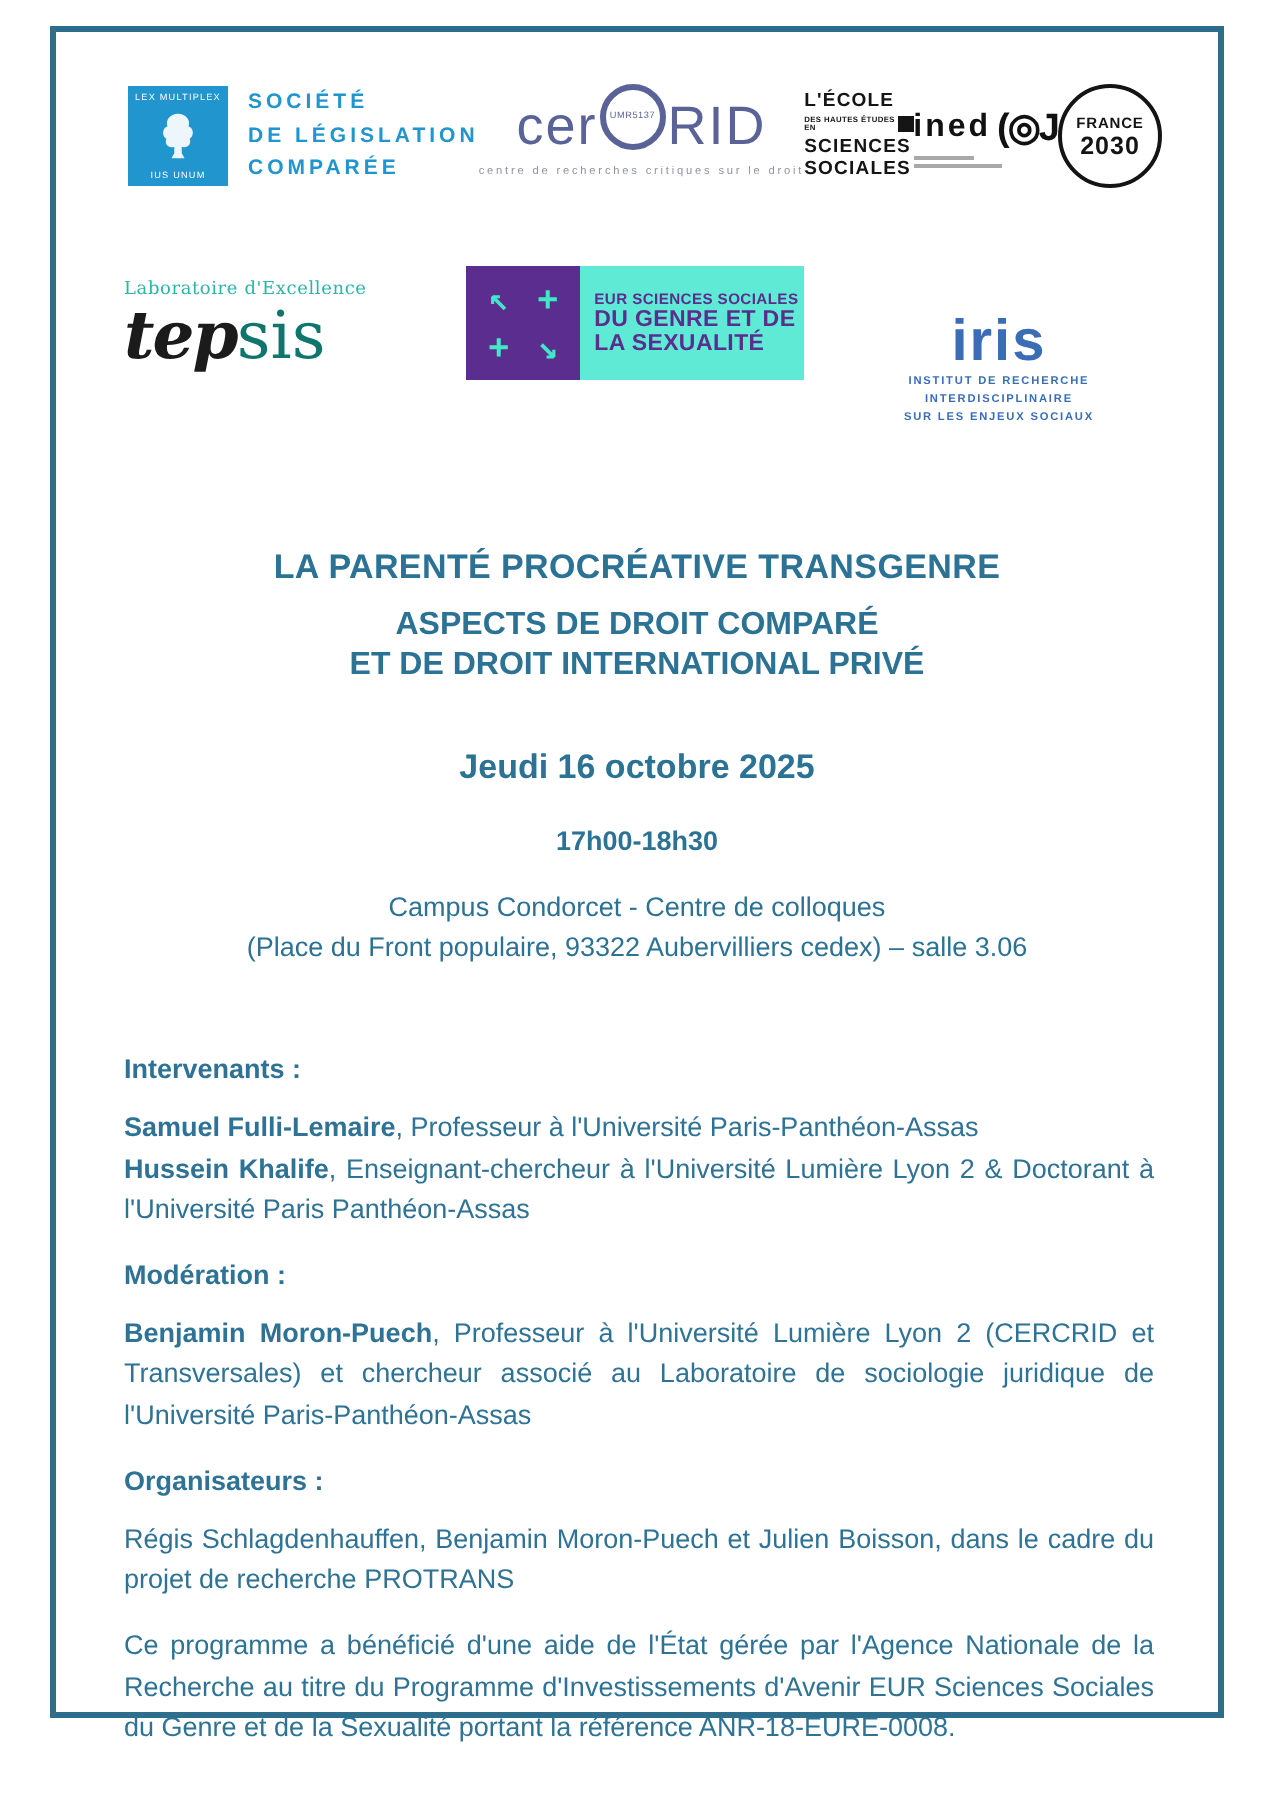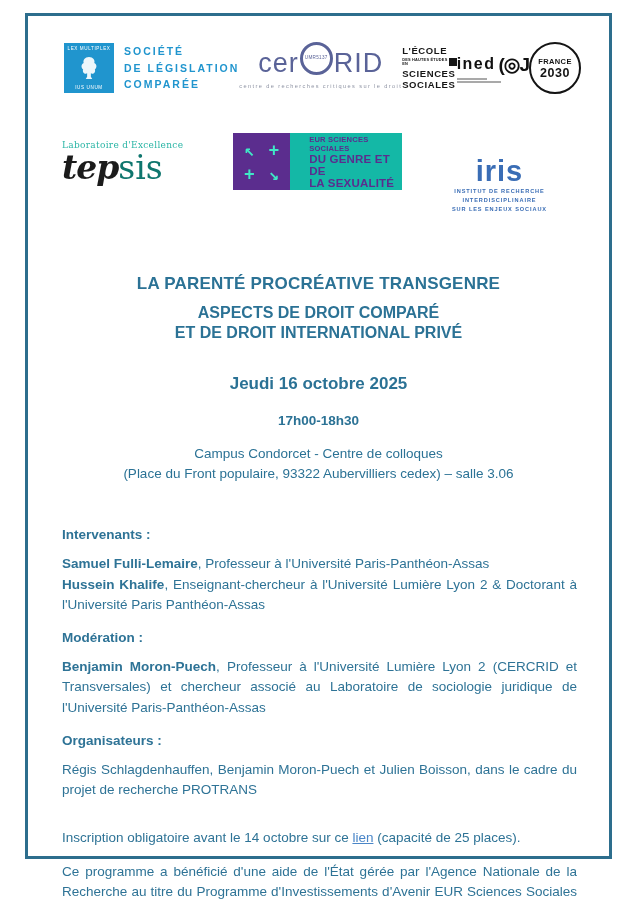--- a/index.html
+++ b/index.html
@@ -83,23 +83,23 @@
 
   
   .logo-eur { display: flex; }
   .eur-left {
     width: 57px; height: 57px; background: #5b2d8e; color: #3fe8c6;
     display: grid; grid-template-columns: 1fr 1fr; place-items: center;
     font-family: "DejaVu Sans Mono", monospace; font-weight: bold; font-size: 17px;
     padding: 4px; flex-shrink: 0;
   }
   .eur-right {
-    width: 112px; height: 57px; background: #14b8a6; color: #5b2d8e;
+    width: 112px; height: 57px; background: #5eead4; color: #5b2d8e;
     display: flex; flex-direction: column; justify-content: center;
-    padding-left: 19px; font-weight: bold; flex-shrink: 0;
+    padding-left: 7px; font-weight: bold; flex-shrink: 0;
   }
   .eur-l1 { font-size: 7.6px; letter-spacing: 0.2px; }
   .eur-l2, .eur-l3 { font-size: 11.5px; letter-spacing: 0.2px; }
 
   
   .logo-iris { display: flex; flex-direction: column; align-items: center; color: #3a6db5; text-align: center; margin-top: 48px; }
   .iris-name { font-weight: bold; font-size: 29px; line-height: 0.9; letter-spacing: 1px; }
   .iris-sub { font-size: 5.6px; font-weight: bold; letter-spacing: 0.9px; line-height: 1.6; margin-top: 3px; }
 
   
@@ -232,19 +232,18 @@
       <div class="section-heading">Intervenants :</div>
       <p class="para"><b>Samuel Fulli-Lemaire</b><span>, Professeur à l'Université Paris-Panthéon-Assas</span></p>
       <p class="para gap-after"><b>Hussein Khalife</b><span>, Enseignant-chercheur à l'Université Lumière Lyon 2 &amp; Doctorant à l'Université Paris Panthéon-Assas</span></p>
 
       <div class="section-heading spaced">Modération :</div>
       <p class="para gap-after"><b>Benjamin Moron-Puech</b><span>, Professeur à l'Université Lumière Lyon 2 (CERCRID et Transversales) et chercheur associé au Laboratoire de sociologie juridique de l'Université Paris-Panthéon-Assas</span></p>
 
       <div class="section-heading spaced">Organisateurs :</div>
       <p class="para">Régis Schlagdenhauffen, Benjamin Moron-Puech et Julien Boisson, dans le cadre du projet de recherche PROTRANS</p>
 
-      <p class="registration"><span>Inscription obligatoire avant le 14 octobre sur ce </span><a href="#">lien</a><span> (capacité de 25 places).</span></p>
 
       <p class="para funding">Ce programme a bénéficié d'une aide de l'État gérée par l'Agence Nationale de la Recherche au titre du Programme d'Investissements d'Avenir EUR Sciences Sociales du Genre et de la Sexualité portant la référence ANR-18-EURE-0008.</p>
     </div>
 
   </div>
 </div>
 
 </body></html>

